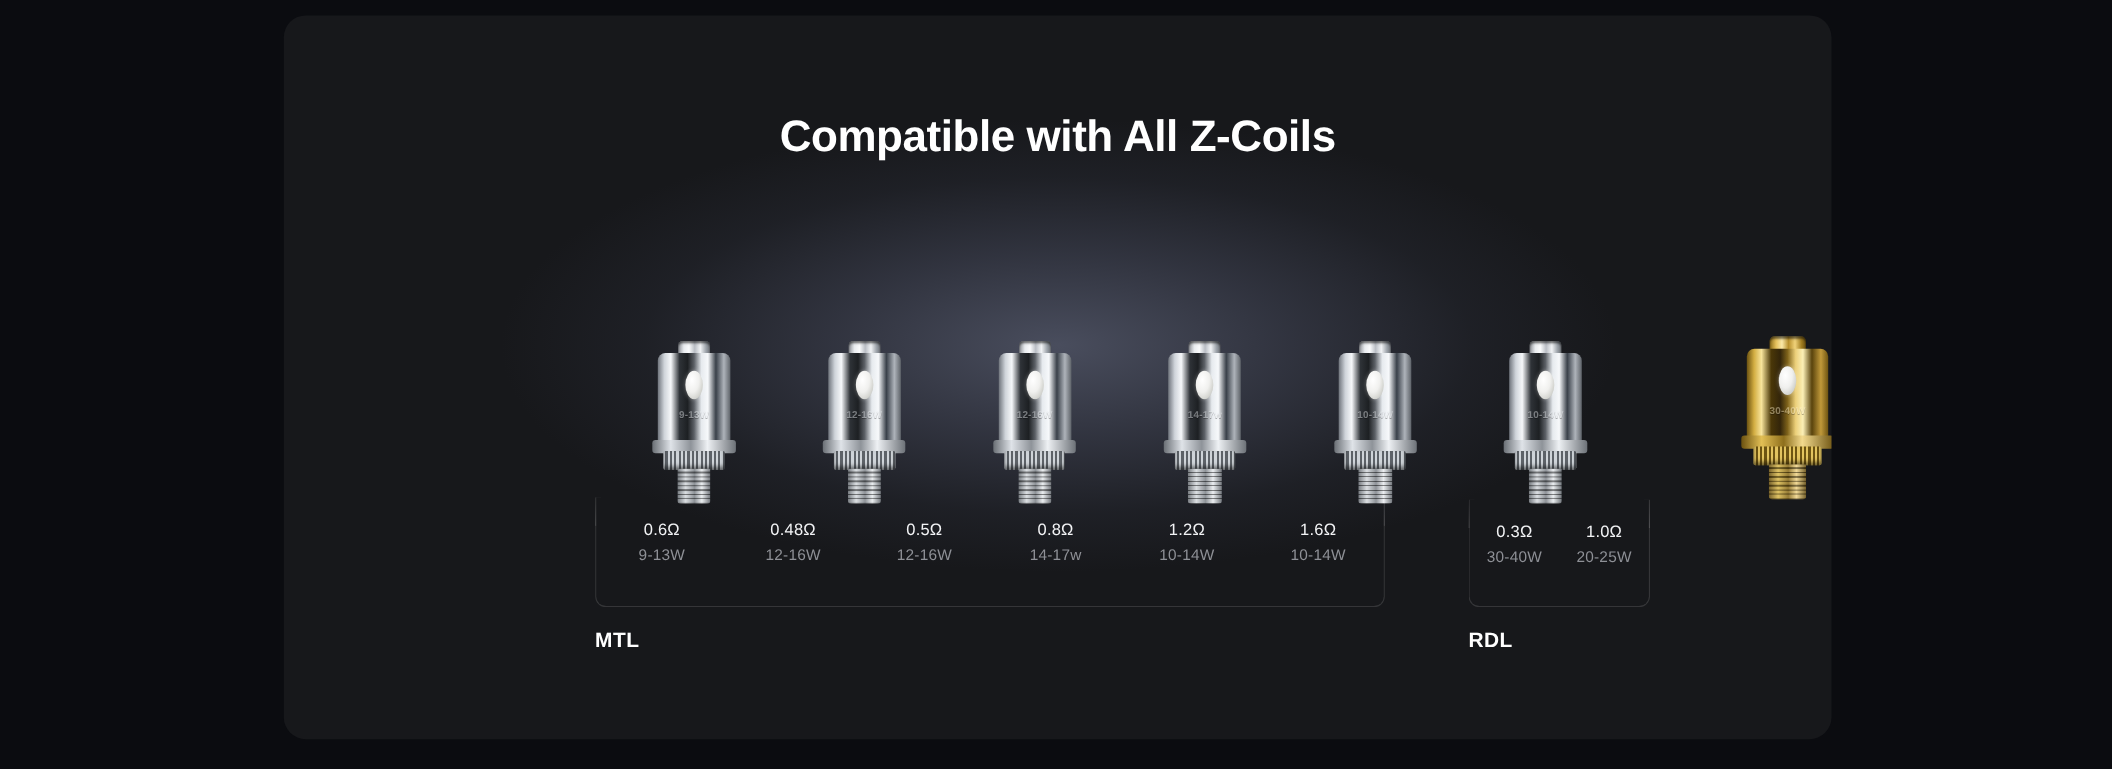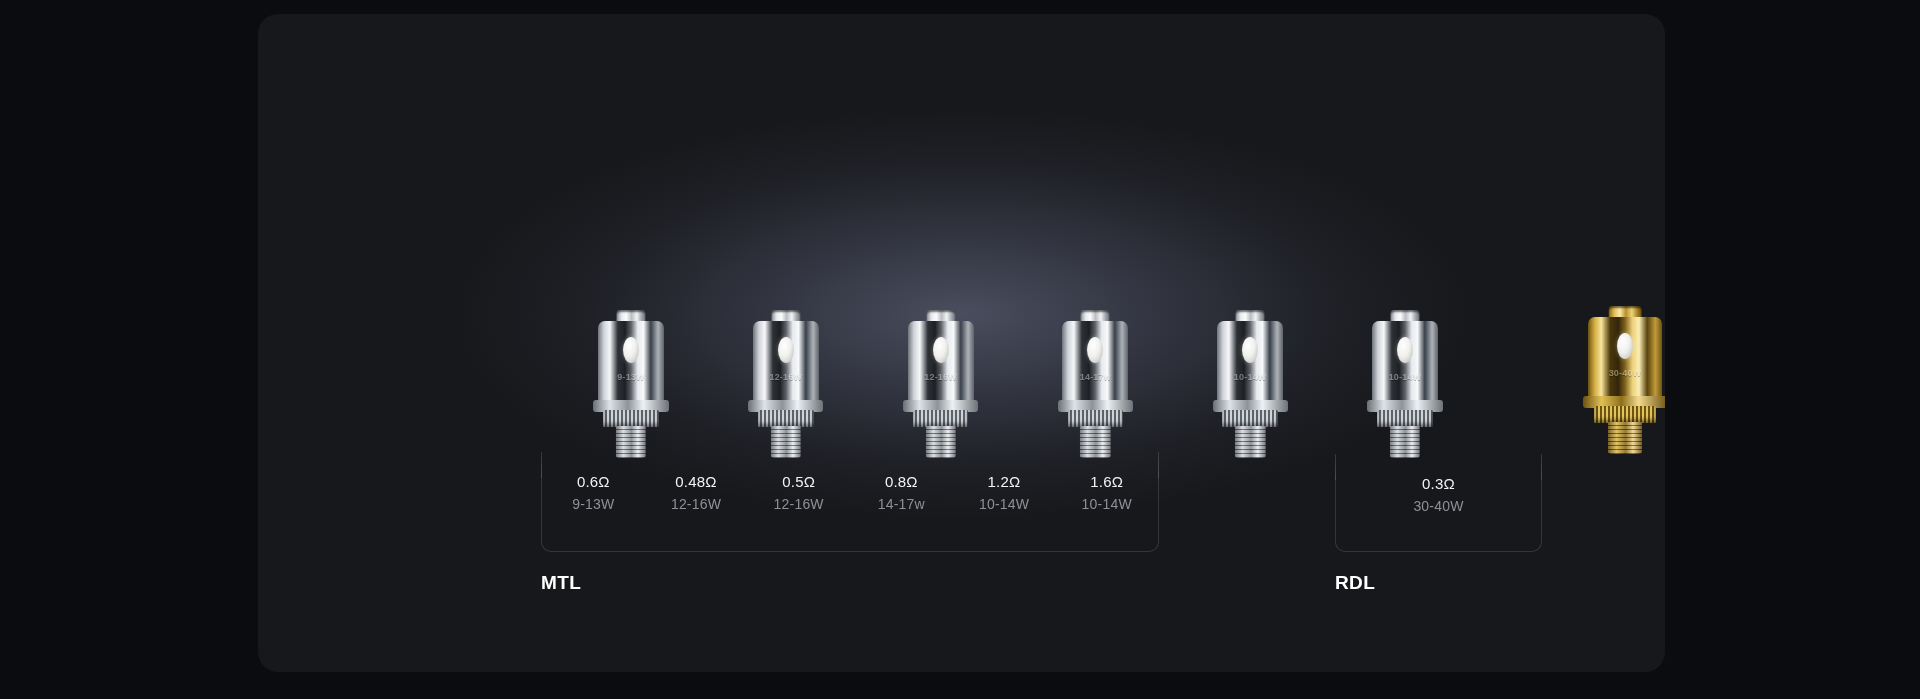--- a/index.html
+++ b/index.html
@@ -160,22 +160,22 @@
 
   
   .spec-box {
     position:absolute;
     border:1px solid rgba(255,255,255,0.13);
     border-top:none;
     border-radius:0 0 10px 10px;
     display:flex;
     align-items:flex-start;
   }
-  #mtl-spec-box { left:283px; top:438px; width:618px; height:100px; }
-  #rdl-spec-box { left:1077px; top:440px; width:207px; height:98px; }
+  #mtl-spec-box { left:283px; top:438px; width:718px; height:100px; }
+  #rdl-spec-box { left:1077px; top:440px; width:165px; height:98px; }
 
   .spec-box::before,
   .spec-box::after {
     content:""; position:absolute; top:0; width:1px; height:26px;
   }
   .spec-box::before { left:-1px;  background:linear-gradient(180deg,rgba(255,255,255,0) 0%,rgba(255,255,255,.13) 100%); }
   .spec-box::after  { right:-1px; background:linear-gradient(180deg,rgba(255,255,255,0) 0%,rgba(255,255,255,.13) 100%); }
 
   .spec-cell {
     flex:1;
@@ -206,20 +206,21 @@
   #mtl-category-label { left:283px; top:558px; width:690px; text-align:left; }
   #rdl-category-label { left:1077px; top:558px; width:207px; text-align:left; }
 </style>
 </head>
 <body>
 
 <div id="promo-panel">
 
   <div id="panel-glow"></div>
 
+  <h1 id="headline">Compatible with All Z-Coils</h1>
 
   <div id="mtl-coil-row" class="coil-row">
       <div class="coil coil-silver">
         <div class="coil-neck"></div>
         <div class="coil-body"></div>
         <div class="coil-port"></div>
         <div class="coil-engrave">9-13W</div>
         <div class="coil-flange"></div>
         <div class="coil-ring"></div>
         <div class="coil-thread"></div>
@@ -306,19 +307,23 @@
       <div class="spec-cell">
         <div class="spec-ohm">1.6Ω</div>
         <div class="spec-watt">10-14W</div>
       </div>
     </div>
   <div id="rdl-spec-box" class="spec-box">
       <div class="spec-cell">
         <div class="spec-ohm">0.3Ω</div>
         <div class="spec-watt">30-40W</div>
       </div>
+      <div class="spec-cell">
+        <div class="spec-ohm">1.0Ω</div>
+        <div class="spec-watt">20-25W</div>
+      </div>
     </div>
 
   <div id="mtl-category-label" class="category-label">MTL</div>
 
   <div id="rdl-category-label" class="category-label">RDL</div>
 
 </div>
 
 </body></html>

